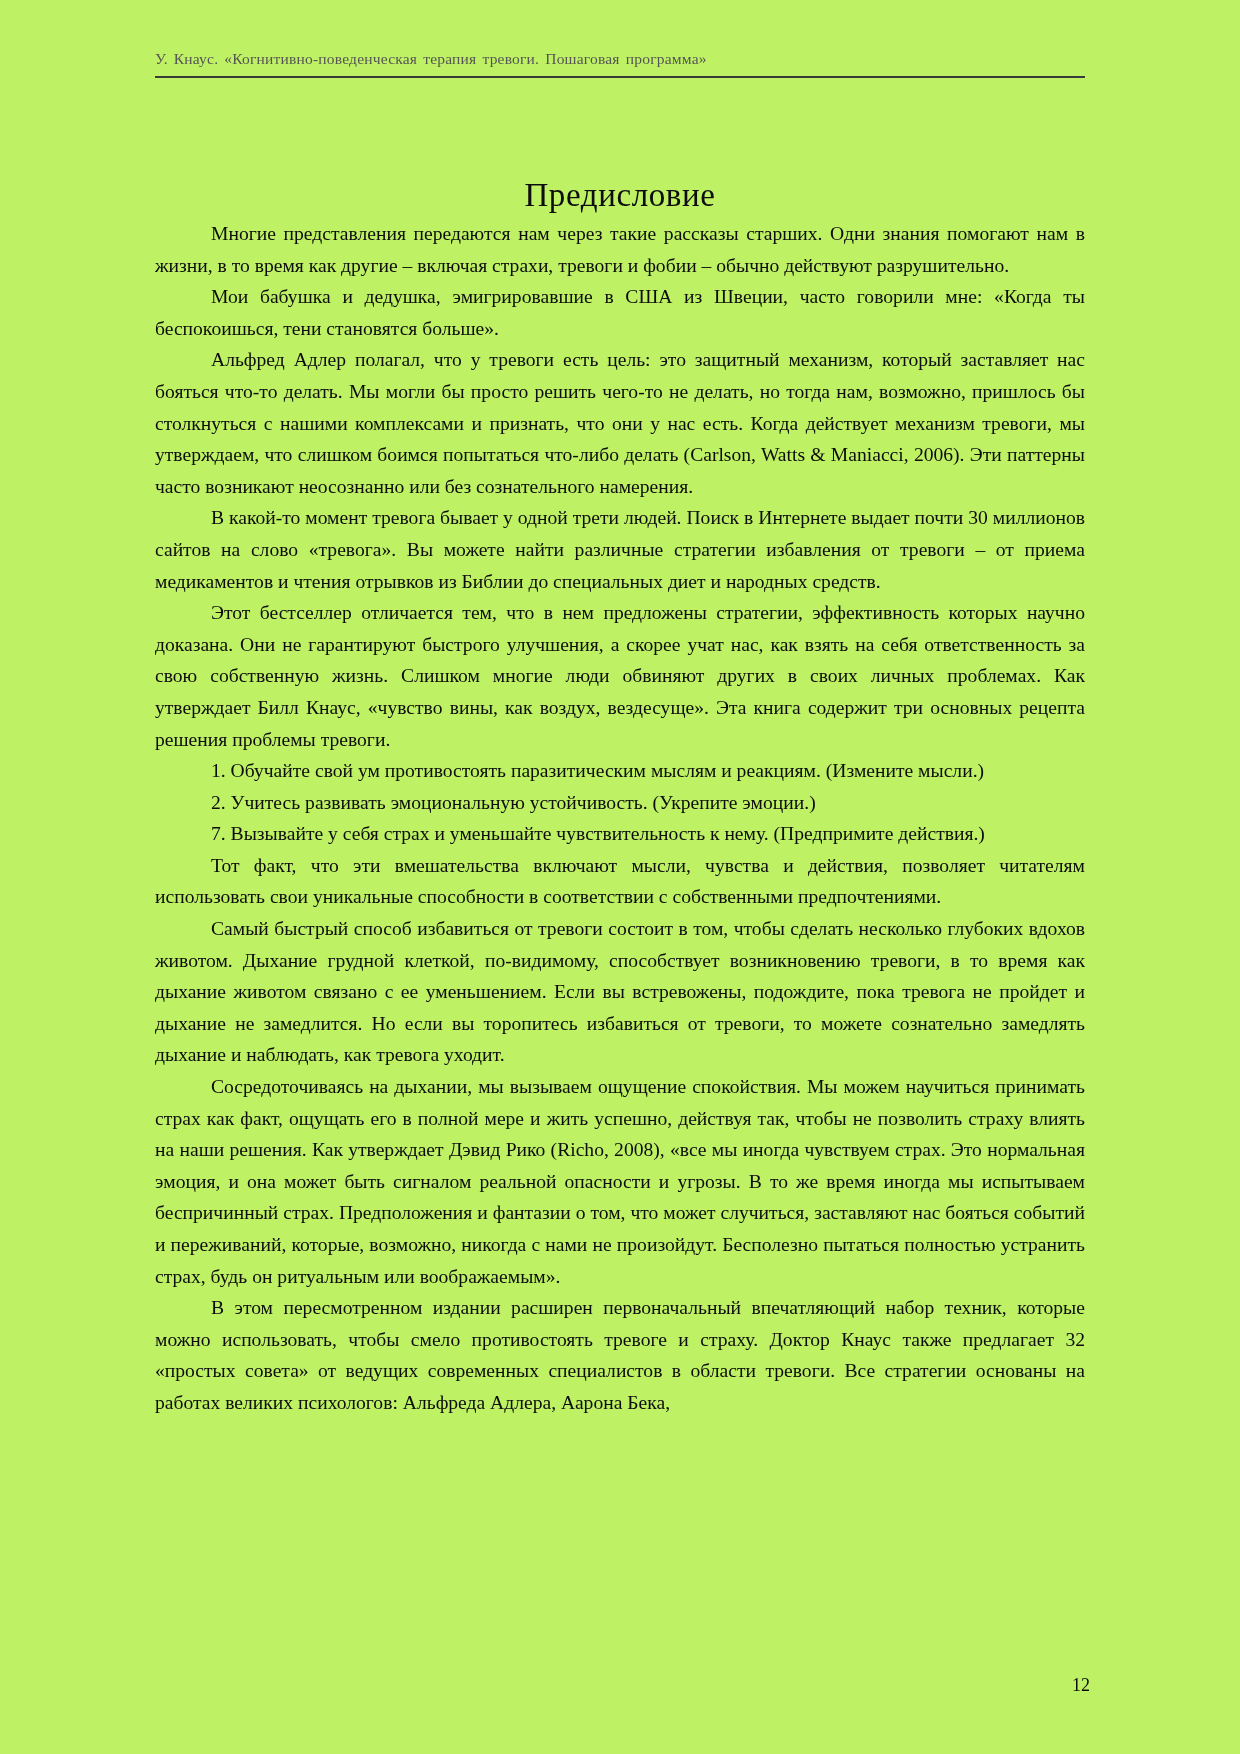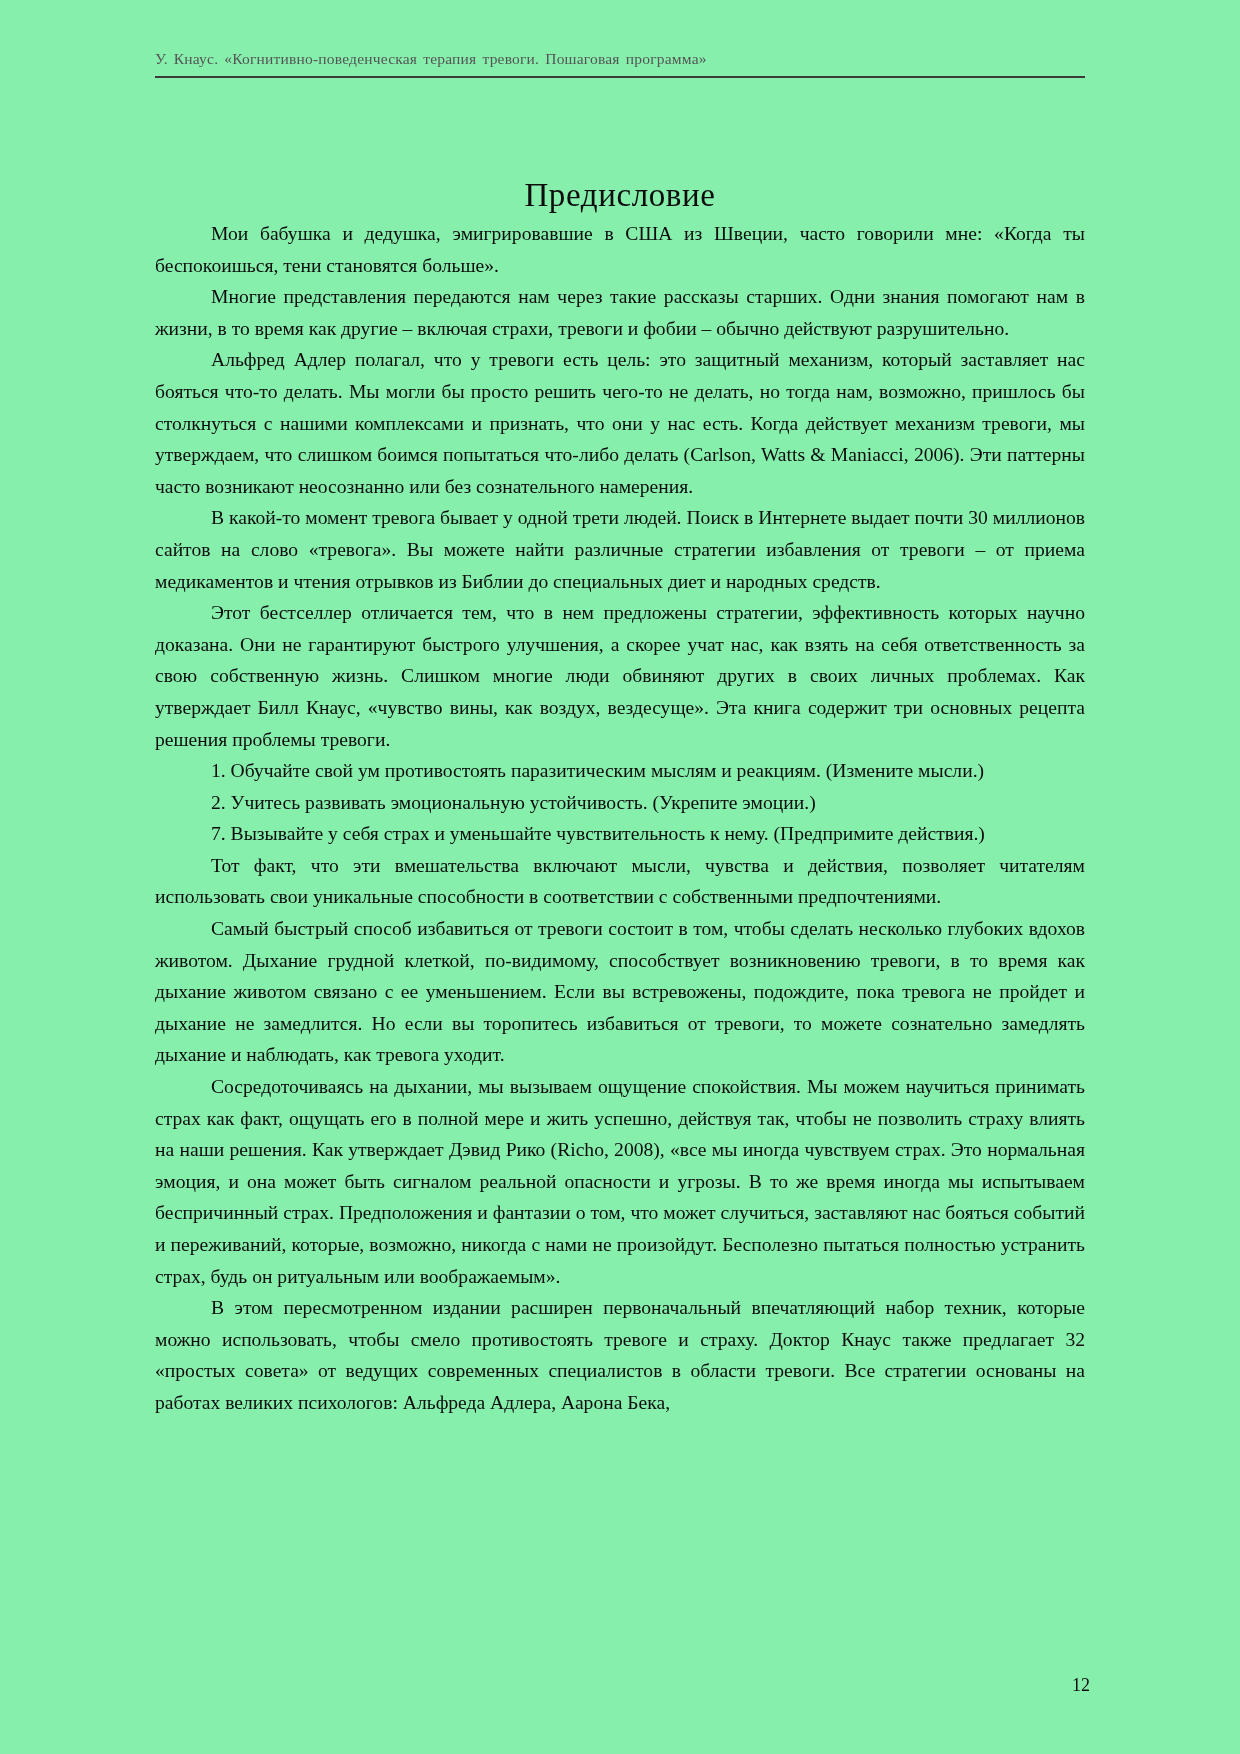--- a/index.html
+++ b/index.html
@@ -4,21 +4,21 @@
 <style>
   html, body {
     margin: 0;
     padding: 0;
     background: #ffffff;
   }
   .page {
     position: relative;
     width: 1240px;
     height: 1754px;
-    background: #86efac;
+    background: #bef264;
     box-sizing: border-box;
     font-family: "Liberation Serif", "DejaVu Serif", serif;
     color: #0d0d0d;
     overflow: hidden;
   }
 
   
   .running-head {
     position: absolute;
     left: 155px;
@@ -88,22 +88,22 @@
 <div class="page">
 
   <div class="running-head">
     <div class="running-head-text">У. Кнаус. «Когнитивно-поведенческая терапия тревоги. Пошаговая программа»</div>
   </div>
   <div class="head-rule"></div>
 
   <h1 class="doc-title">Предисловие</h1>
 
   <div class="body-col">
+    <p class="para">Многие представления передаются нам через такие рассказы старших. Одни знания помогают нам в жизни, в то время как другие – включая страхи, тревоги и фобии – обычно действуют разрушительно.</p>
     <p class="para">Мои бабушка и дедушка, эмигрировавшие в США из Швеции, часто говорили мне: «Когда ты беспокоишься, тени становятся больше».</p>
-    <p class="para">Многие представления передаются нам через такие рассказы старших. Одни знания помогают нам в жизни, в то время как другие – включая страхи, тревоги и фобии – обычно действуют разрушительно.</p>
     <p class="para">Альфред Адлер полагал, что у тревоги есть цель: это защитный механизм, который заставляет нас бояться что-то делать. Мы могли бы просто решить чего-то не делать, но тогда нам, возможно, пришлось бы столкнуться с нашими комплексами и признать, что они у нас есть. Когда действует механизм тревоги, мы утверждаем, что слишком боимся попытаться что-либо делать (Carlson, Watts &amp; Maniacci, 2006). Эти паттерны часто возникают неосознанно или без сознательного намерения.</p>
     <p class="para">В какой-то момент тревога бывает у одной трети людей. Поиск в Интернете выдает почти 30 миллионов сайтов на слово «тревога». Вы можете найти различные стратегии избавления от тревоги – от приема медикаментов и чтения отрывков из Библии до специальных диет и народных средств.</p>
     <p class="para">Этот бестселлер отличается тем, что в нем предложены стратегии, эффективность которых научно доказана. Они не гарантируют быстрого улучшения, а скорее учат нас, как взять на себя ответственность за свою собственную жизнь. Слишком многие люди обвиняют других в своих личных проблемах. Как утверждает Билл Кнаус, «чувство вины, как воздух, вездесуще». Эта книга содержит три основных рецепта решения проблемы тревоги.</p>
     <p class="para listitem">1. Обучайте свой ум противостоять паразитическим мыслям и реакциям. (Измените мысли.)</p>
     <p class="para listitem">2. Учитесь развивать эмоциональную устойчивость. (Укрепите эмоции.)</p>
     <p class="para listitem">7. Вызывайте у себя страх и уменьшайте чувствительность к нему. (Предпримите действия.)</p>
     <p class="para">Тот факт, что эти вмешательства включают мысли, чувства и действия, позволяет читателям использовать свои уникальные способности в соответствии с собственными предпочтениями.</p>
     <p class="para">Самый быстрый способ избавиться от тревоги состоит в том, чтобы сделать несколько глубоких вдохов животом. Дыхание грудной клеткой, по-видимому, способствует возникновению тревоги, в то время как дыхание животом связано с ее уменьшением. Если вы встревожены, подождите, пока тревога не пройдет и дыхание не замедлится. Но если вы торопитесь избавиться от тревоги, то можете сознательно замедлять дыхание и наблюдать, как тревога уходит.</p>
     <p class="para">Сосредоточиваясь на дыхании, мы вызываем ощущение спокойствия. Мы можем научиться принимать страх как факт, ощущать его в полной мере и жить успешно, действуя так, чтобы не позволить страху влиять на наши решения. Как утверждает Дэвид Рико (Richo, 2008), «все мы иногда чувствуем страх. Это нормальная эмоция, и она может быть сигналом реальной опасности и угрозы. В то же время иногда мы испытываем беспричинный страх. Предположения и фантазии о том, что может случиться, заставляют нас бояться событий и переживаний, которые, возможно, никогда с нами не произойдут. Бесполезно пытаться полностью устранить страх, будь он ритуальным или воображаемым».</p>
     <p class="para">В этом пересмотренном издании расширен первоначальный впечатляющий набор техник, которые можно использовать, чтобы смело противостоять тревоге и страху. Доктор Кнаус также предлагает 32 «простых совета» от ведущих современных специалистов в области тревоги. Все стратегии основаны на работах великих психологов: Альфреда Адлера, Аарона Бека,</p>

